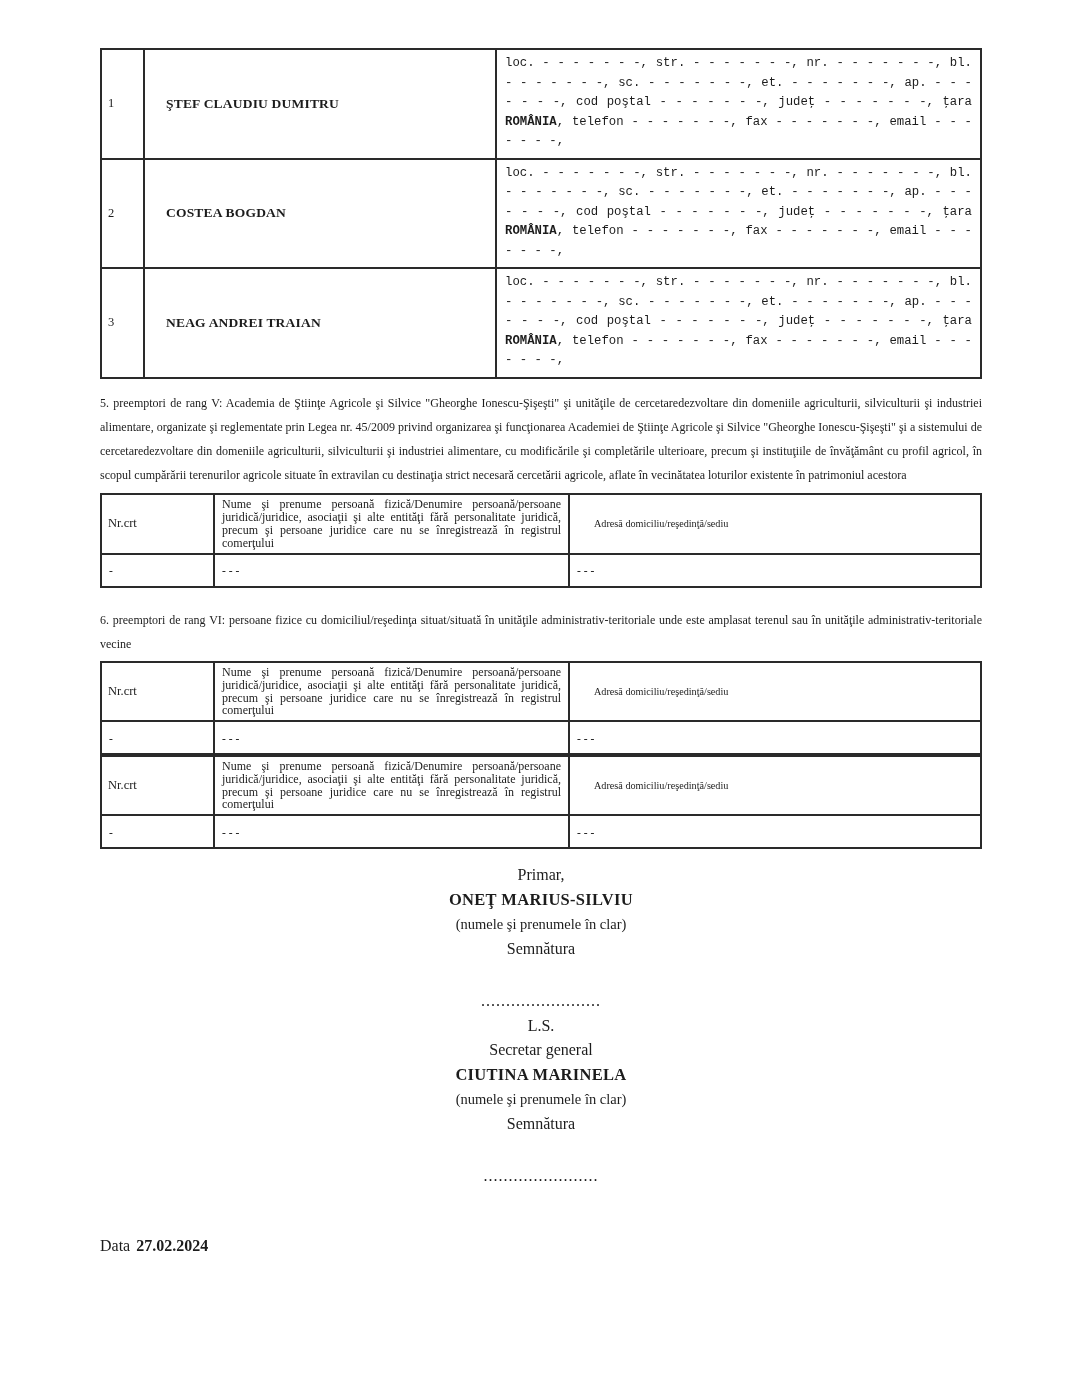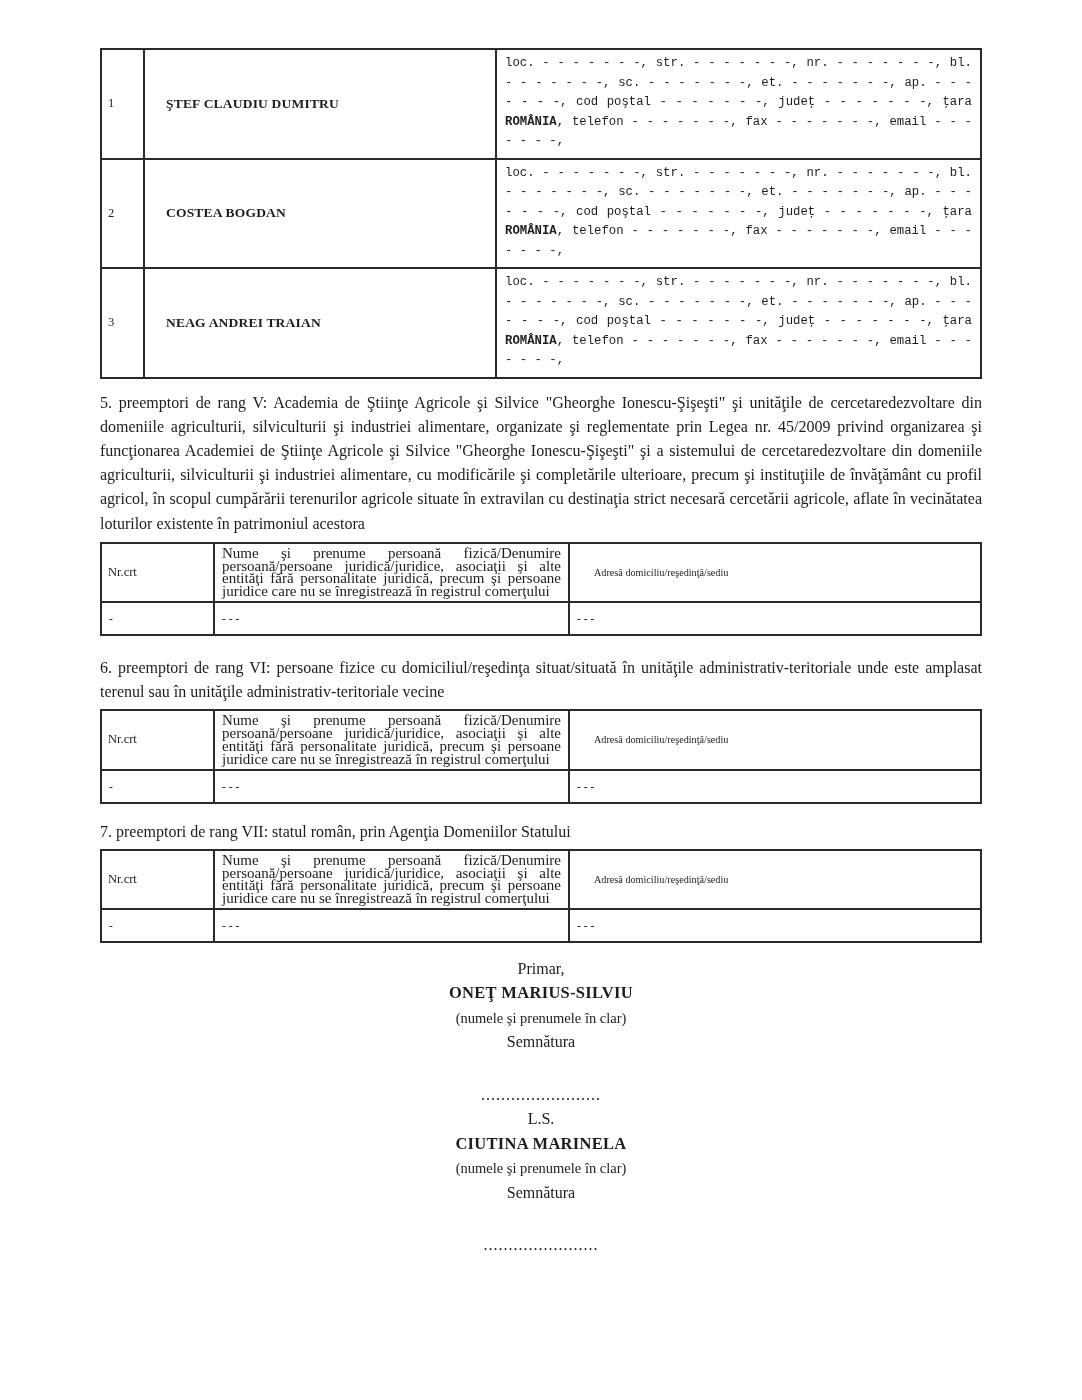--- a/index.html
+++ b/index.html
@@ -20,32 +20,32 @@
   
   .parties tr{height:69px;}
   .parties .col-num{width:43px;}
   .parties .col-name{width:352px;}
   .num-cell{font-size:12.5px;padding-left:6px;vertical-align:middle;}
   .name-cell{font-size:13.5px;font-weight:bold;padding-left:21px;vertical-align:middle;letter-spacing:.2px;}
   .addr-cell{font-size:12.3px;line-height:19.5px;padding:4px 8px 6px 8px;vertical-align:top;text-align:justify;font-family:Liberation Mono, monospace;}
   .country-bold{font-weight:bold;}
 
   
-  .section-para{font-size:16px;line-height:24.2px;text-align:justify;margin:0;}
+  .section-para{font-size:12px;line-height:24.2px;text-align:justify;margin:0;}
   .sec5{margin-top:12px;margin-bottom:6px;}
   .sec6{margin-top:20px;margin-bottom:5px;}
   .sec7{margin-top:16px;margin-bottom:5px;text-align:left;}
 
   
   .preemptor .hrow{height:42px;}
   .preemptor .drow{height:33px;}
   .preemptor .p-col1{width:113px;}
   .preemptor .p-col2{width:355px;}
   .p-h1{font-size:12.5px;padding-left:6px;vertical-align:middle;}
-  .p-h2{font-size:15px;line-height:12.8px;text-align:justify;padding:3px 7px;vertical-align:middle;}
+  .p-h2{font-size:12px;line-height:12.8px;text-align:justify;padding:3px 7px;vertical-align:middle;}
   .p-h3{font-size:10.2px;padding-left:24px;vertical-align:middle;}
   .p-d{font-size:11.5px;padding-left:7px;vertical-align:middle;}
 
   
   .signature-block{margin-top:14px;text-align:center;font-size:16px;line-height:24.5px;}
   .sig-name{font-weight:bold;font-size:16.5px;letter-spacing:.3px;}
   .sig-clar{font-size:14.5px;}
   .sig-gap{height:28px;}
   .dots-line{letter-spacing:1px;}
 
@@ -120,21 +120,20 @@
         <td class="p-h3">Adresă domiciliu/reşedinţă/sediu</td>
       </tr>
       <tr class="drow">
         <td class="p-d">-</td>
         <td class="p-d">- - -</td>
         <td class="p-d">- - -</td>
       </tr>
     </tbody>
   </table>
 
-  <p class="section-para sec7">7. preemptori de rang VII: statul român, prin Agenţia Domeniilor Statului</p>
 
   <table class="preemptor">
     <colgroup>
         <col class="p-col1">
         <col class="p-col2">
         <col>
       </colgroup>
     <tbody>
       <tr class="hrow">
         <td class="p-h1">Nr.crt</td>
@@ -150,21 +149,25 @@
   </table>
 
   <div class="signature-block">
     <div>Primar,</div>
     <div class="sig-name">ONEŢ MARIUS-SILVIU</div>
     <div class="sig-clar">(numele şi prenumele în clar)</div>
     <div>Semnătura</div>
     <div class="sig-gap"></div>
     <div class="dots-line">........................</div>
     <div>L.S.</div>
+    <div>Secretar general</div>
     <div class="sig-name">CIUTINA MARINELA</div>
     <div class="sig-clar">(numele şi prenumele în clar)</div>
     <div>Semnătura</div>
     <div class="sig-gap"></div>
     <div class="dots-line">.......................</div>
   </div>
 
+  <div class="footer-date">
+    <span>Data</span><span class="date-value">27.02.2024</span>
+  </div>
 
 </div>
 
 </body></html>

